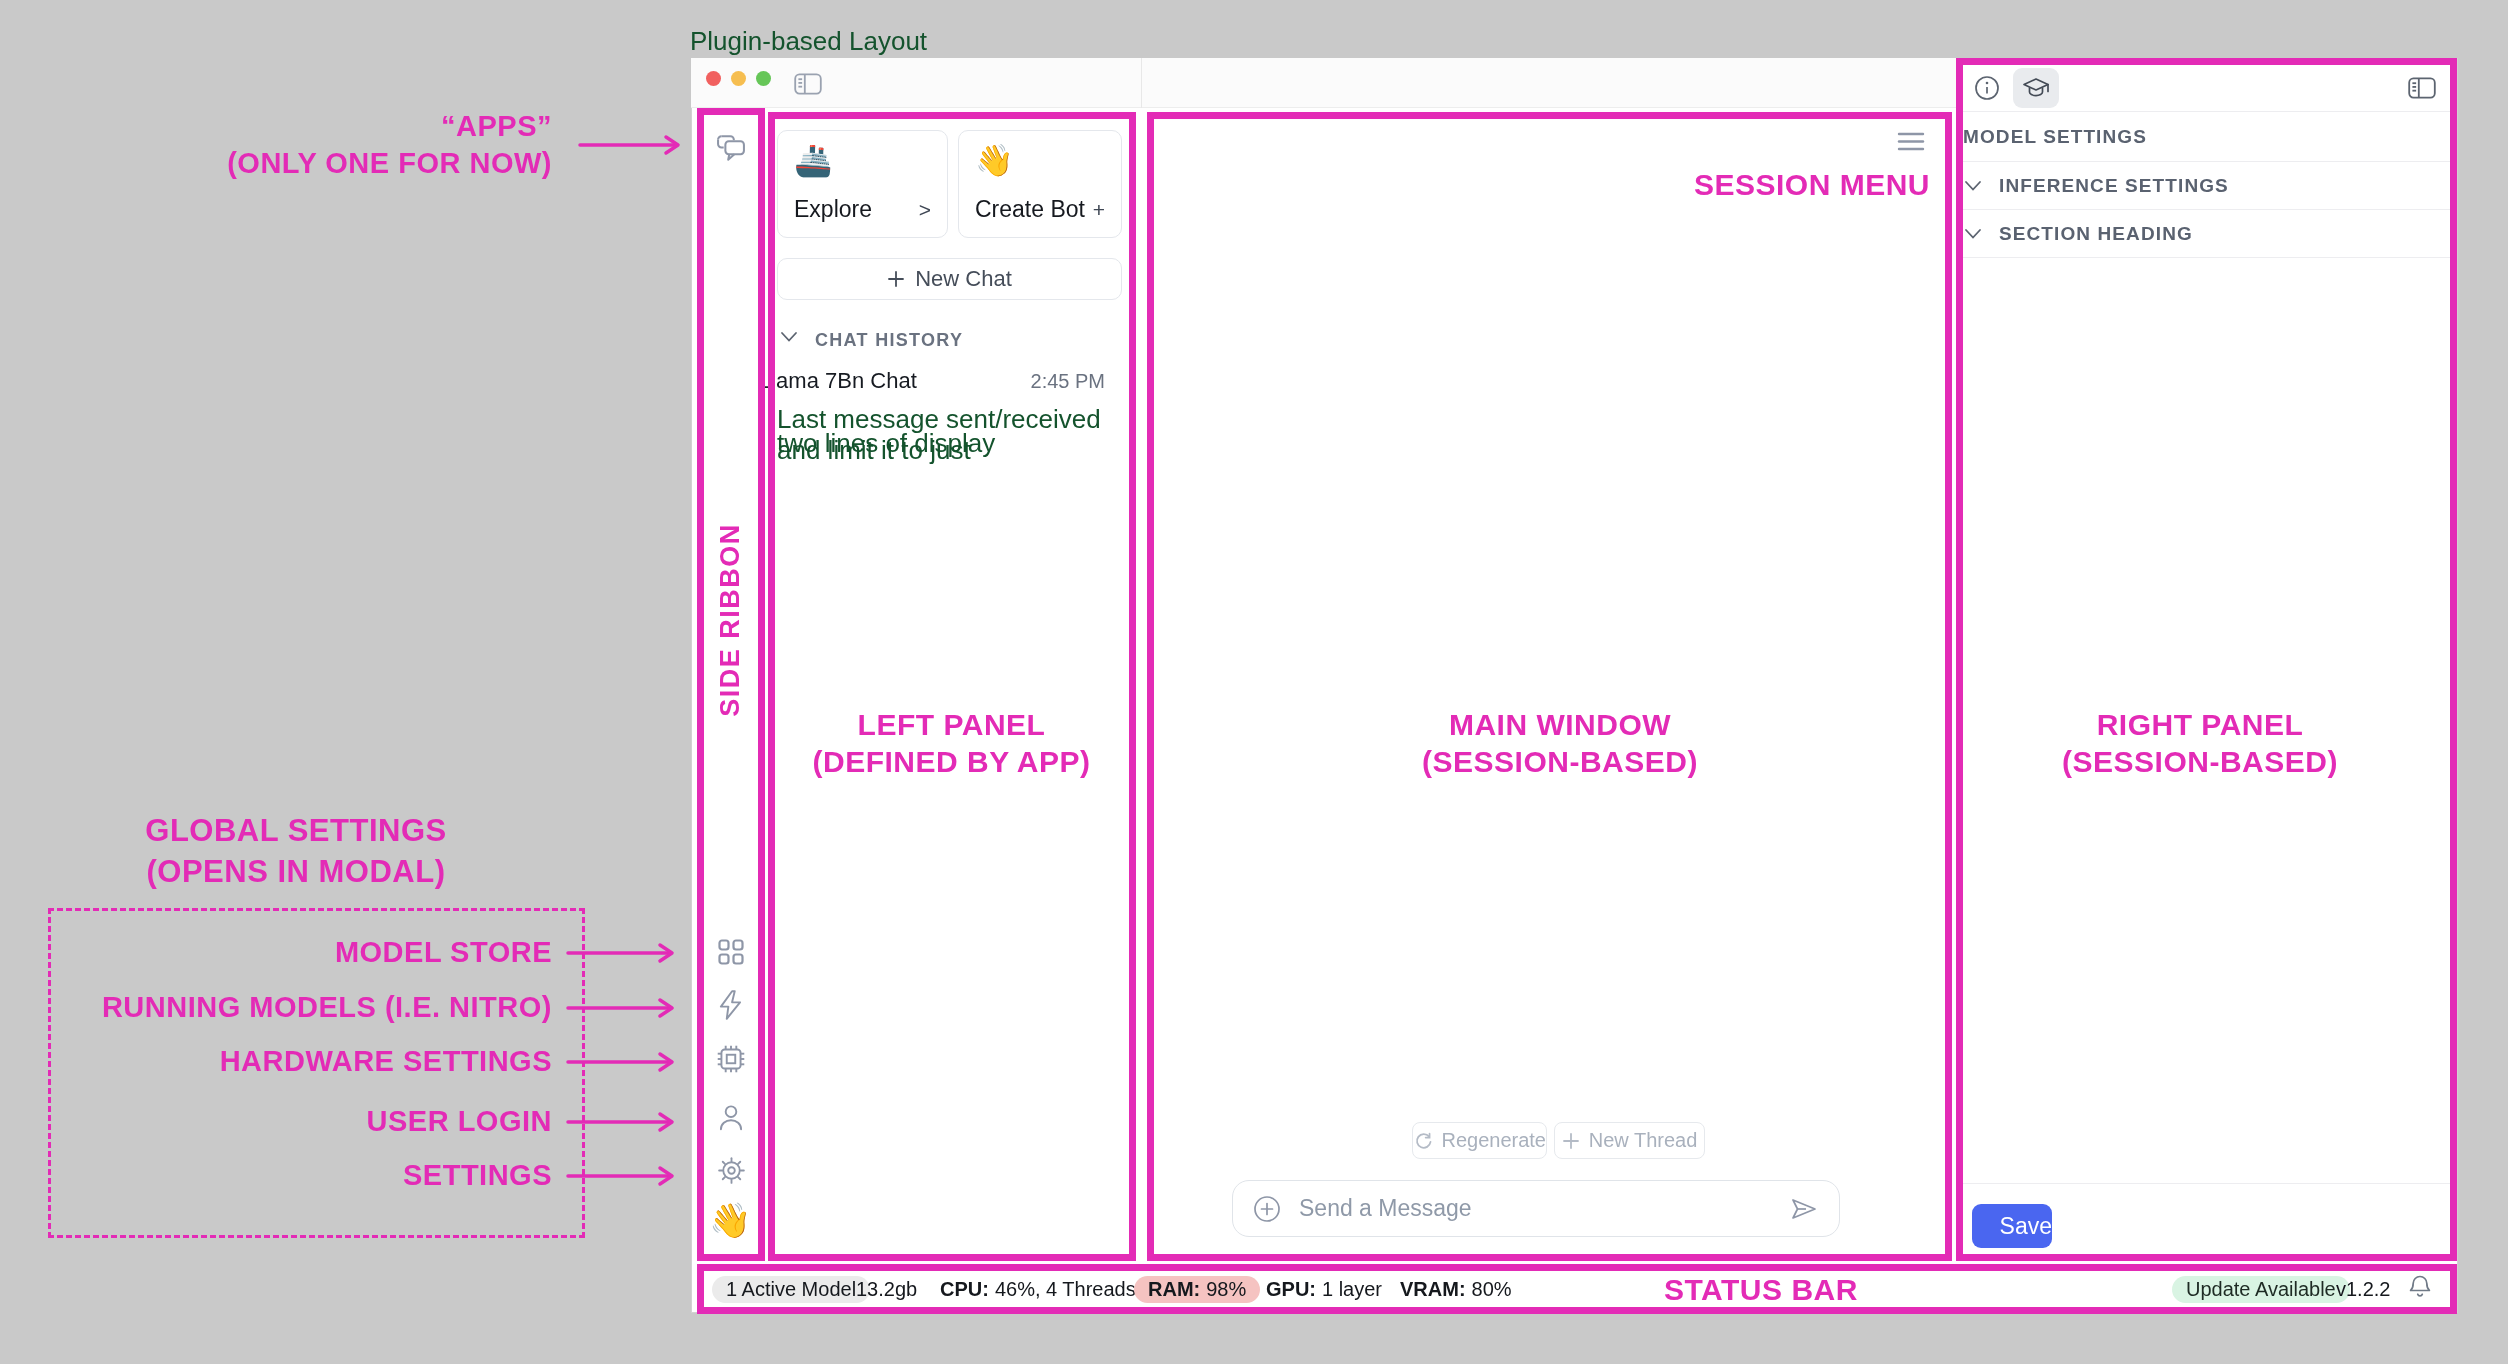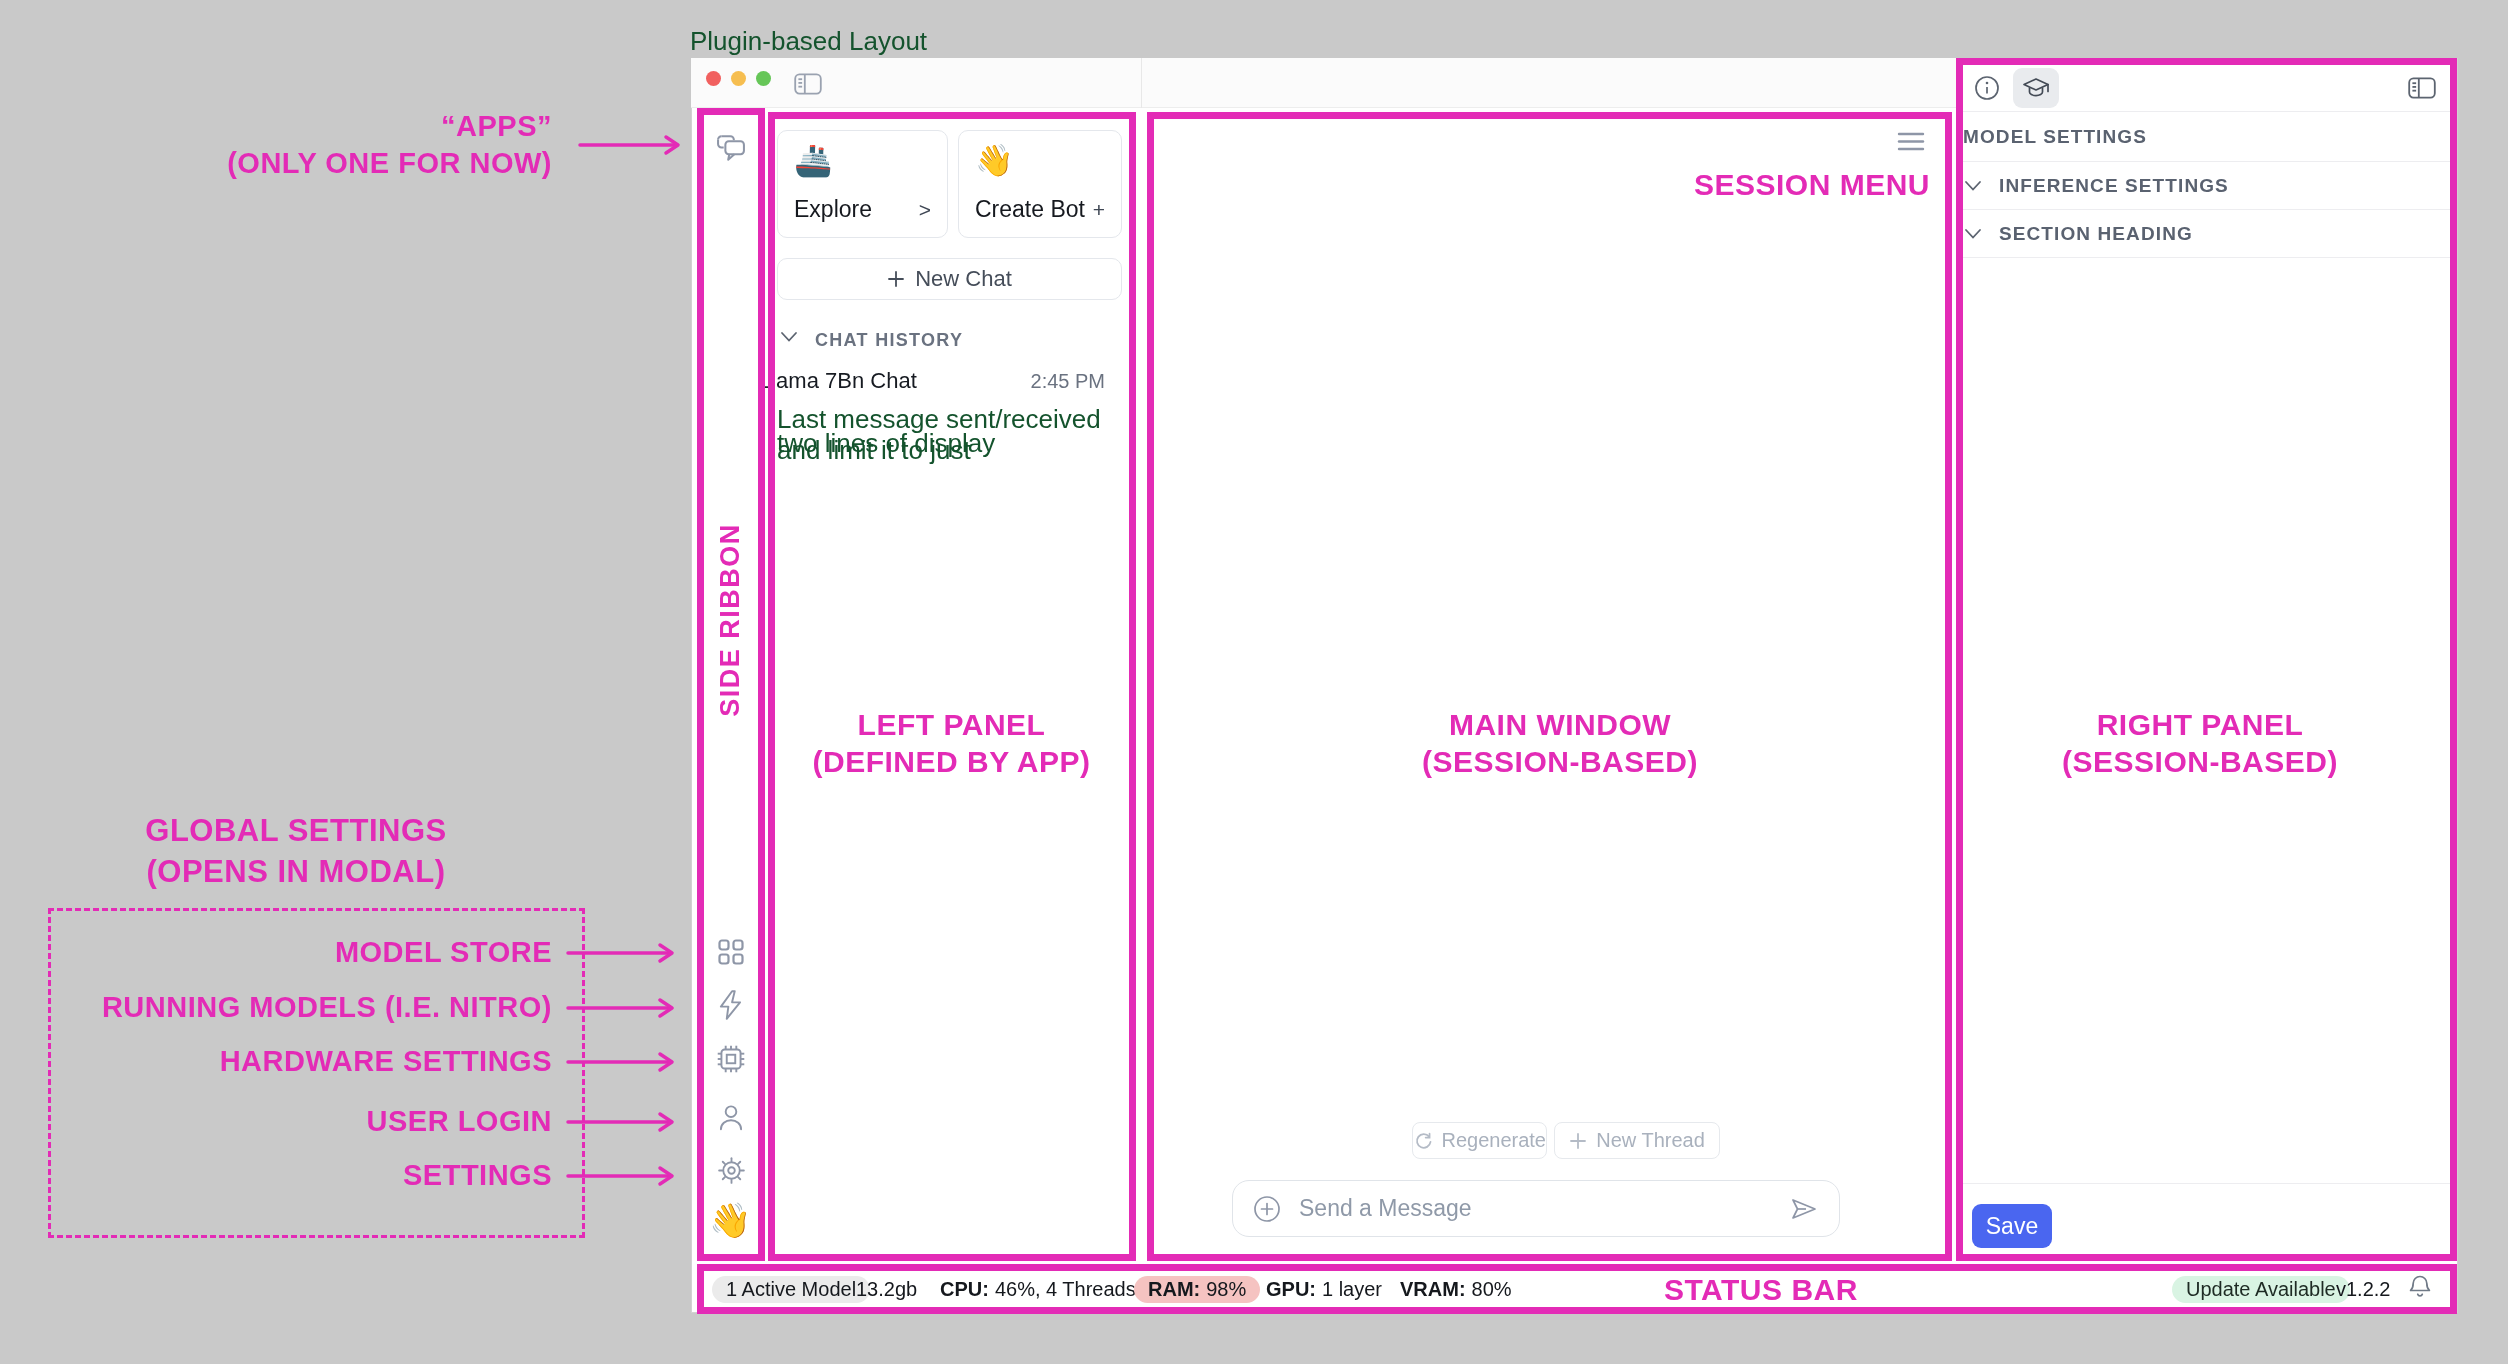--- a/index.html
+++ b/index.html
@@ -58,41 +58,41 @@
   #chat-time { font-size:20px; color:#6a7280; }
   .chat-desc { left:777px; width:350px; font-size:26px; color:#14532d; }
   #chat-desc1 { top:404px; }
   #chat-desc2 { top:428px; }
 
   
   #hamburger { left:1896px; top:130px; }
   .ghost-btn { top:1122px; height:37px; background:#fff; border:1px solid #e6e9ed; border-radius:8px;
                display:flex; align-items:center; justify-content:center; gap:9px; }
   #btn-regenerate { left:1412px; width:135px; }
-  #btn-newthread  { left:1554px; width:166px; }
+  #btn-newthread  { left:1554px; width:151px; }
   .ghost-btn span { font-size:20px; color:#a9b1bd; font-weight:500; }
   #msg-input { left:1232px; top:1180px; width:608px; height:57px; background:#fff; border:1px solid #e0e4e9;
                border-radius:17px; display:flex; align-items:center; padding:0 18px; gap:16px; }
   #msg-placeholder { font-size:23px; color:#8f99a8; flex:1; }
 
   
   #rp-header { left:1963px; top:65px; width:487px; height:47px; border-bottom:1px solid #ededf0;
                display:flex; align-items:center; }
   #rp-info { margin-left:10px; display:flex; }
   #rp-cap-tab { margin-left:12px; width:46px; height:40px; background:#e9ebee; border-radius:9px;
                 display:flex; align-items:center; justify-content:center; }
   #rp-toggle { margin-left:auto; margin-right:12px; display:flex; }
   .rp-row { left:1963px; width:487px; border-bottom:1px solid #ededf0; display:flex; align-items:center; gap:16px; padding-left:0; }
   #rp-row-model { top:112px; height:50px; }
   #rp-row-infer { top:162px; height:48px; }
   #rp-row-section { top:210px; height:48px; }
   .rp-row span { font-size:19px; font-weight:600; letter-spacing:1.1px; color:#5a6270; }
   #rp-footer-divider { left:1963px; top:1183px; width:487px; height:1px; background:#ededf0; }
   #btn-save { left:1972px; top:1204px; width:80px; height:44px; background:#4a66f0; border-radius:9px;
-              display:flex; align-items:center; justify-content:center; }
+              display:flex; align-items:center; justify-content:flex-end; }
   #btn-save span { color:#fff; font-size:23px; }
 
   
   .sb-item { top:1276px; height:27px; display:flex; align-items:center; z-index:7; }
   .sb-pill { border-radius:14px; padding:0 14px; }
   #sb-active { left:712px; background:#ebebeb; }
   #sb-size { left:856px; }
   #sb-cpu { left:940px; }
   #sb-ram { left:1134px; background:#f5c3c1; }
   #sb-gpu { left:1266px; }

